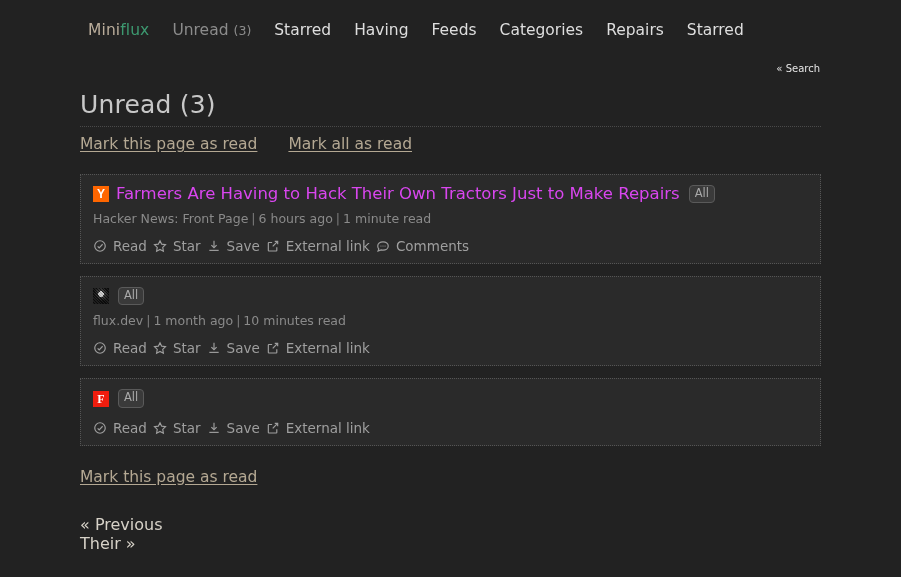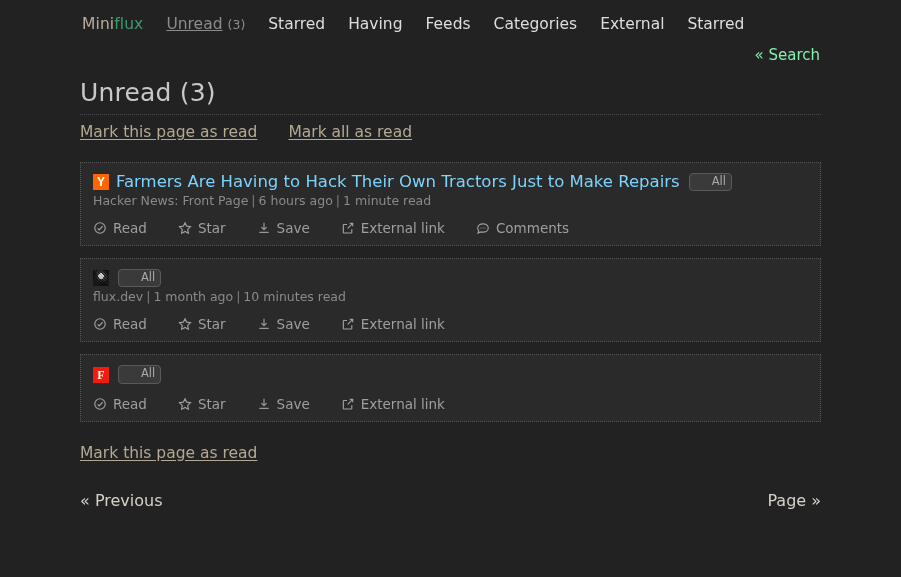--- a/index.html
+++ b/index.html
@@ -9,38 +9,38 @@
     height: 577px;
     background: #222222;
     font-family: "DejaVu Sans", "Liberation Sans", sans-serif;
     color: #9b9b9b;
     overflow: hidden;
   }
   .page { width: 901px; height: 577px; position: relative; }
 
   
   .header { padding: 12px 0 0 80px; }
-  .nav { list-style: none; margin: 2px; padding: 0; display: flex; align-items: baseline; gap: 0; }
+  .nav { list-style: none; margin: 8px; padding: 0; display: flex; align-items: baseline; gap: 0; }
   .nav li { margin-right: 23px; }
   .logo { font-size: 18.5px; letter-spacing: .1px; }
   .logo .mini { color: #b9ac9a; }
   .logo .flux { color: #3d9970; }
   .nav a {
     color: #dedede;
     text-decoration: none;
     font-size: 15.5px;
   }
-  .nav a.muted { color: #8c8c8c; text-decoration: underline; }
+  .nav a.muted { color: #8c8c8c; }
   .nav .count { color: #8c8c8c; font-size: 12.5px; }
 
   .search-row {
     text-align: right;
     padding: 10px 81px 0 0;
   }
-  .search-row a { color: #86efac; text-decoration: none; font-size: 15px; }
+  .search-row a { color: #e5e5e5; text-decoration: none; font-size: 10px; }
 
   
   .main { padding: 0 0 0 80px; width: 821px; }
   h1.page-title {
     margin: 14px 0 0 0;
     font-weight: normal;
     font-size: 25px;
     color: #c8c8c8;
     letter-spacing: .2px;
   }
@@ -84,48 +84,48 @@
   .favicon.hn { background: #ff6600; color: #ffffff; font-family: "Liberation Sans", sans-serif; }
   .favicon.feross { background: #f01d0e; color: #ffffff; font-family: "Liberation Serif", serif; }
   .favicon.dither {
     background:
       repeating-linear-gradient(45deg, #777 0 1px, #2b2b2b 1px 2px),
       radial-gradient(circle at 50% 38%, #cfcfcf 0 22%, #4a4a4a 23%, #202020 60%),
       #1e1e1e;
     background-blend-mode: overlay, normal, normal;
   }
   .entry-title {
-    color: #7dd3fc;
+    color: #d946ef;
     font-size: 16.5px;
     text-decoration: none;
     white-space: nowrap;
   }
   .badge {
     display: inline-block;
     border: 1px solid #5a5a5a;
     border-radius: 4px;
     background: #3a3a3a;
     color: #aaaaaa;
     font-size: 11.5px;
-    padding: 1px 5px 2px 22px;
+    padding: 1px 5px 2px 5px;
     line-height: 1.15;
     margin-left: 2px;
     vertical-align: middle;
   }
   .entry-meta {
-    margin-top: 2px;
+    margin-top: 8px;
     font-size: 12.5px;
     color: #8a8a8a;
   }
   .entry-meta .sep { color: #7d7d7d; margin: 0 3px; }
   .entry-meta .site { color: #8a8a8a; }
   .entry-actions {
     margin-top: 12px;
     display: flex;
-    gap: 31px;
+    gap: 6px;
     align-items: center;
   }
   .action {
     display: inline-flex;
     align-items: center;
     gap: 6px;
     color: #9f9f9f;
     font-size: 13.5px;
     text-decoration: none;
     cursor: pointer;
@@ -136,22 +136,23 @@
   .footer-bulk { margin-top: 22px; font-size: 15.5px; }
   .footer-bulk a {
     color: #b4a893;
     text-decoration: underline;
     text-underline-offset: 2px;
   }
   .pagination {
     margin-top: 29px;
     width: 741px;
     display: flex;
-    justify-content: space-between;
+    justify-content: flex-end;
     font-size: 16px;
+    flex-direction: column;
   }
   .pagination a { color: #d7d2c8; text-decoration: none; }
 </style>
 </head>
 <body>
 
 <div class="page">
 
   <div class="header">
     <ul class="nav">
@@ -159,21 +160,21 @@
         <a class="logo" href="#"><span class="mini">Mini</span><span class="flux">flux</span></a>
       </li>
       <li>
         <a class="muted" href="#"><span>Unread</span></a>
         <span class="count">(3)</span>
       </li>
       <li><a href="#">Starred</a></li>
       <li><a href="#">Having</a></li>
       <li><a href="#">Feeds</a></li>
       <li><a href="#">Categories</a></li>
-      <li><a href="#">External</a></li>
+      <li><a href="#">Repairs</a></li>
       <li><a href="#">Starred</a></li>
     </ul>
     <div class="search-row">
       <a href="#">« Search</a>
     </div>
   </div>
 
   <div class="main">
     <h1 class="page-title">Unread (3)</h1>
     <div class="title-rule"></div>
@@ -342,17 +343,17 @@
       </div>
 
     </div>
 
     <div class="footer-bulk">
       <a href="#">Mark this page as read</a>
     </div>
 
     <div class="pagination">
       <a href="#">« Previous</a>
-      <a href="#">Page »</a>
+      <a href="#">Their »</a>
     </div>
   </div>
 
 </div>
 
 </body></html>

